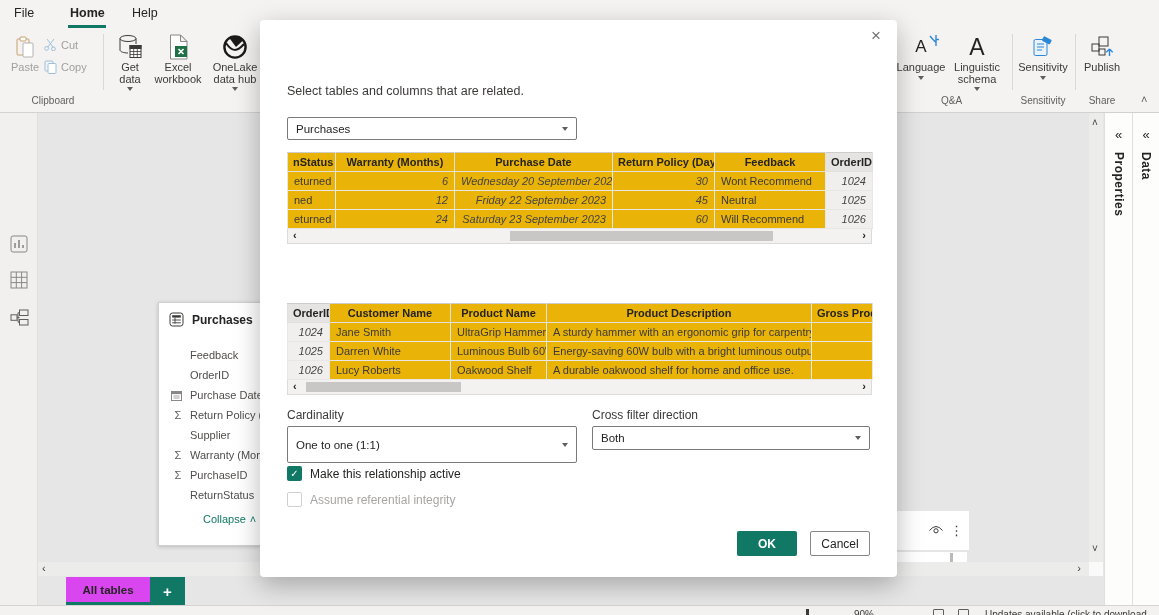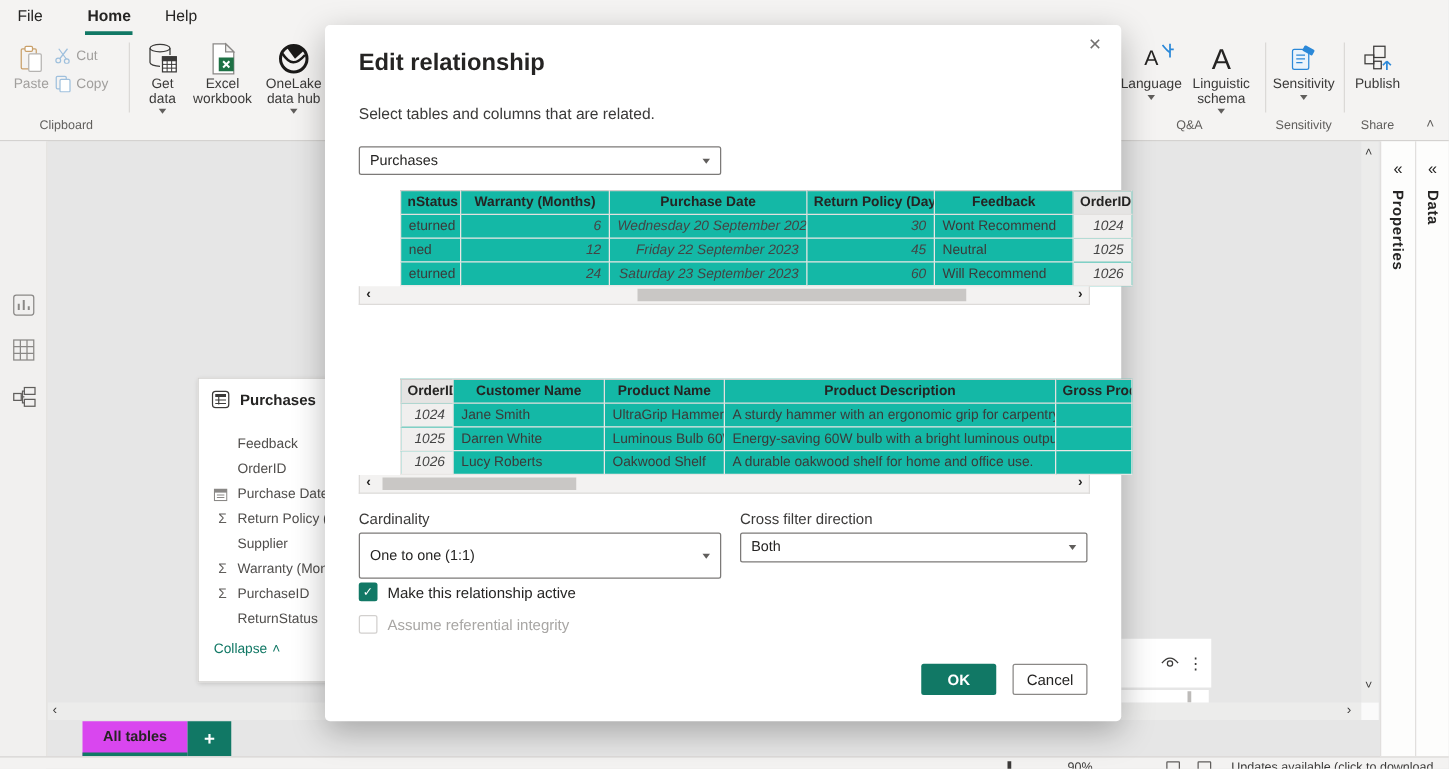--- a/index.html
+++ b/index.html
@@ -37,21 +37,21 @@
   .canvas { position:absolute; top:113px; left:38px; width:1051px; height:449px; background:#e6e6e6; z-index:1; }
 
   .tcard { position:absolute; left:120px; top:189px; width:158px; height:244px; background:#fff;
            border:1px solid #d1cfcd; box-shadow:0 1px 4px rgba(0,0,0,.18); z-index:2; }
   .tcard-head { display:flex; align-items:center; gap:8px; padding:9px 10px 6px 10px; }
   .tcard-title { font-size:12px; font-weight:700; color:#252423; }
   .fieldrow { display:flex; align-items:center; gap:5px; height:20px; padding-left:12px;
               font-size:11px; color:#504e4c; cursor:pointer; }
   .fieldrow .fic { width:14px; text-align:center; color:#605e5c; font-size:11px; flex:0 0 14px; }
   .collapse-link { display:flex; align-items:center; gap:4px; padding:8px 0 0 12px;
-                   font-size:11px; color:#117865; cursor:pointer; }
+                   font-size:11px; color:#117865; cursor:pointer;margin-left:32px; }
 
   .hidden-card { position:absolute; left:897px; top:511px; width:72px; height:39px; background:#fff;
                  display:flex; align-items:center; justify-content:flex-end; gap:6px; padding-right:6px; z-index:2; }
   .hidden-card2 { position:absolute; left:897px; top:552px; width:70px; height:11px; background:#fff; z-index:2; }
   .mini-vbar { position:absolute; right:14px; top:1px; width:3px; height:9px; background:#bdbbb9; }
   .kebab { font-size:13px; color:#3b3a39; line-height:10px; cursor:pointer; }
 
   
   .vscroll { position:absolute; top:113px; left:1089px; width:14px; height:449px; background:#ececeb;
              z-index:3; font-size:10px; color:#3b3a39; }
@@ -90,22 +90,22 @@
   .dialog { position:absolute; left:260px; top:20px; width:637px; height:557px; background:#fff;
             border-radius:4px; box-shadow:0 8px 26px rgba(0,0,0,.28); z-index:50; }
   .dlg-close { position:absolute; right:16px; top:6px; font-size:17px; color:#737170; cursor:pointer; }
   .dlg-title { position:absolute; left:27px; top:20px; font-size:19px; font-weight:700; color:#252423; }
   .dlg-sub { position:absolute; left:27px; top:64px; font-size:12.5px; color:#3b3a39; }
   .dd { position:absolute; height:23px; border:1px solid #7c7a78; border-radius:2px; background:#fff;
         display:flex; align-items:center; font-size:11.5px; color:#252423; padding:0 8px; cursor:pointer; }
   .dd .caret { margin-left:auto; }
   .dlg-label { position:absolute; font-size:12px; color:#3b3a39; }
 
-  table.grid { border-collapse:collapse; table-layout:fixed; width:585px; background:#14b8a6;
-               font-size:11px; color:#3b3a39;margin-left:33px; }
+  table.grid { border-collapse:collapse; table-layout:fixed; width:585px; background:#eab308;
+               font-size:11px; color:#3b3a39; }
   .grid th { font-weight:700; color:#252423; height:19px; border:1px solid #e2e0de; border-top:1px solid #cfcdcb;
              text-align:center; padding:0 5px; overflow:hidden; white-space:nowrap; }
   .grid td { height:19px; border:1px solid #e9e7e5; padding:0 6px; overflow:hidden; white-space:nowrap; }
   .grid { border:1px solid #cfcdcb; }
   .grid .num { text-align:right; font-style:italic; color:#444; }
   .grid .date { text-align:right; font-style:italic; color:#444; }
   .grid .selh { background:#e5e4e3; }
   .grid .selc { background:#f0efee; }
   .tscroll { position:relative; width:585px; height:15px; background:#f3f2f1; border:1px solid #dddbd9;
              border-top:none; font-size:11px; color:#252423; }
@@ -383,21 +383,20 @@
 <div class="statusbar">
   <div class="zoom-handle"></div>
   <span class="zoom-pct">90%</span>
   <span class="sb-ic" style="left:933px"></span>
   <span class="sb-ic" style="left:958px"></span>
   <span class="sb-text">Updates available (click to download...</span>
 </div>
 
 <div class="dialog">
   <span class="dlg-close">×</span>
-  <div class="dlg-title">Edit relationship</div>
   <div class="dlg-sub">Select tables and columns that are related.</div>
 
   <div class="dd" style="left:27px;top:97px;width:290px">
     <span>Purchases</span>
     <span class="caret"></span>
   </div>
 
   <div class="abs" style="left:27px;top:132px">
     <table class="grid">
       <colgroup>

